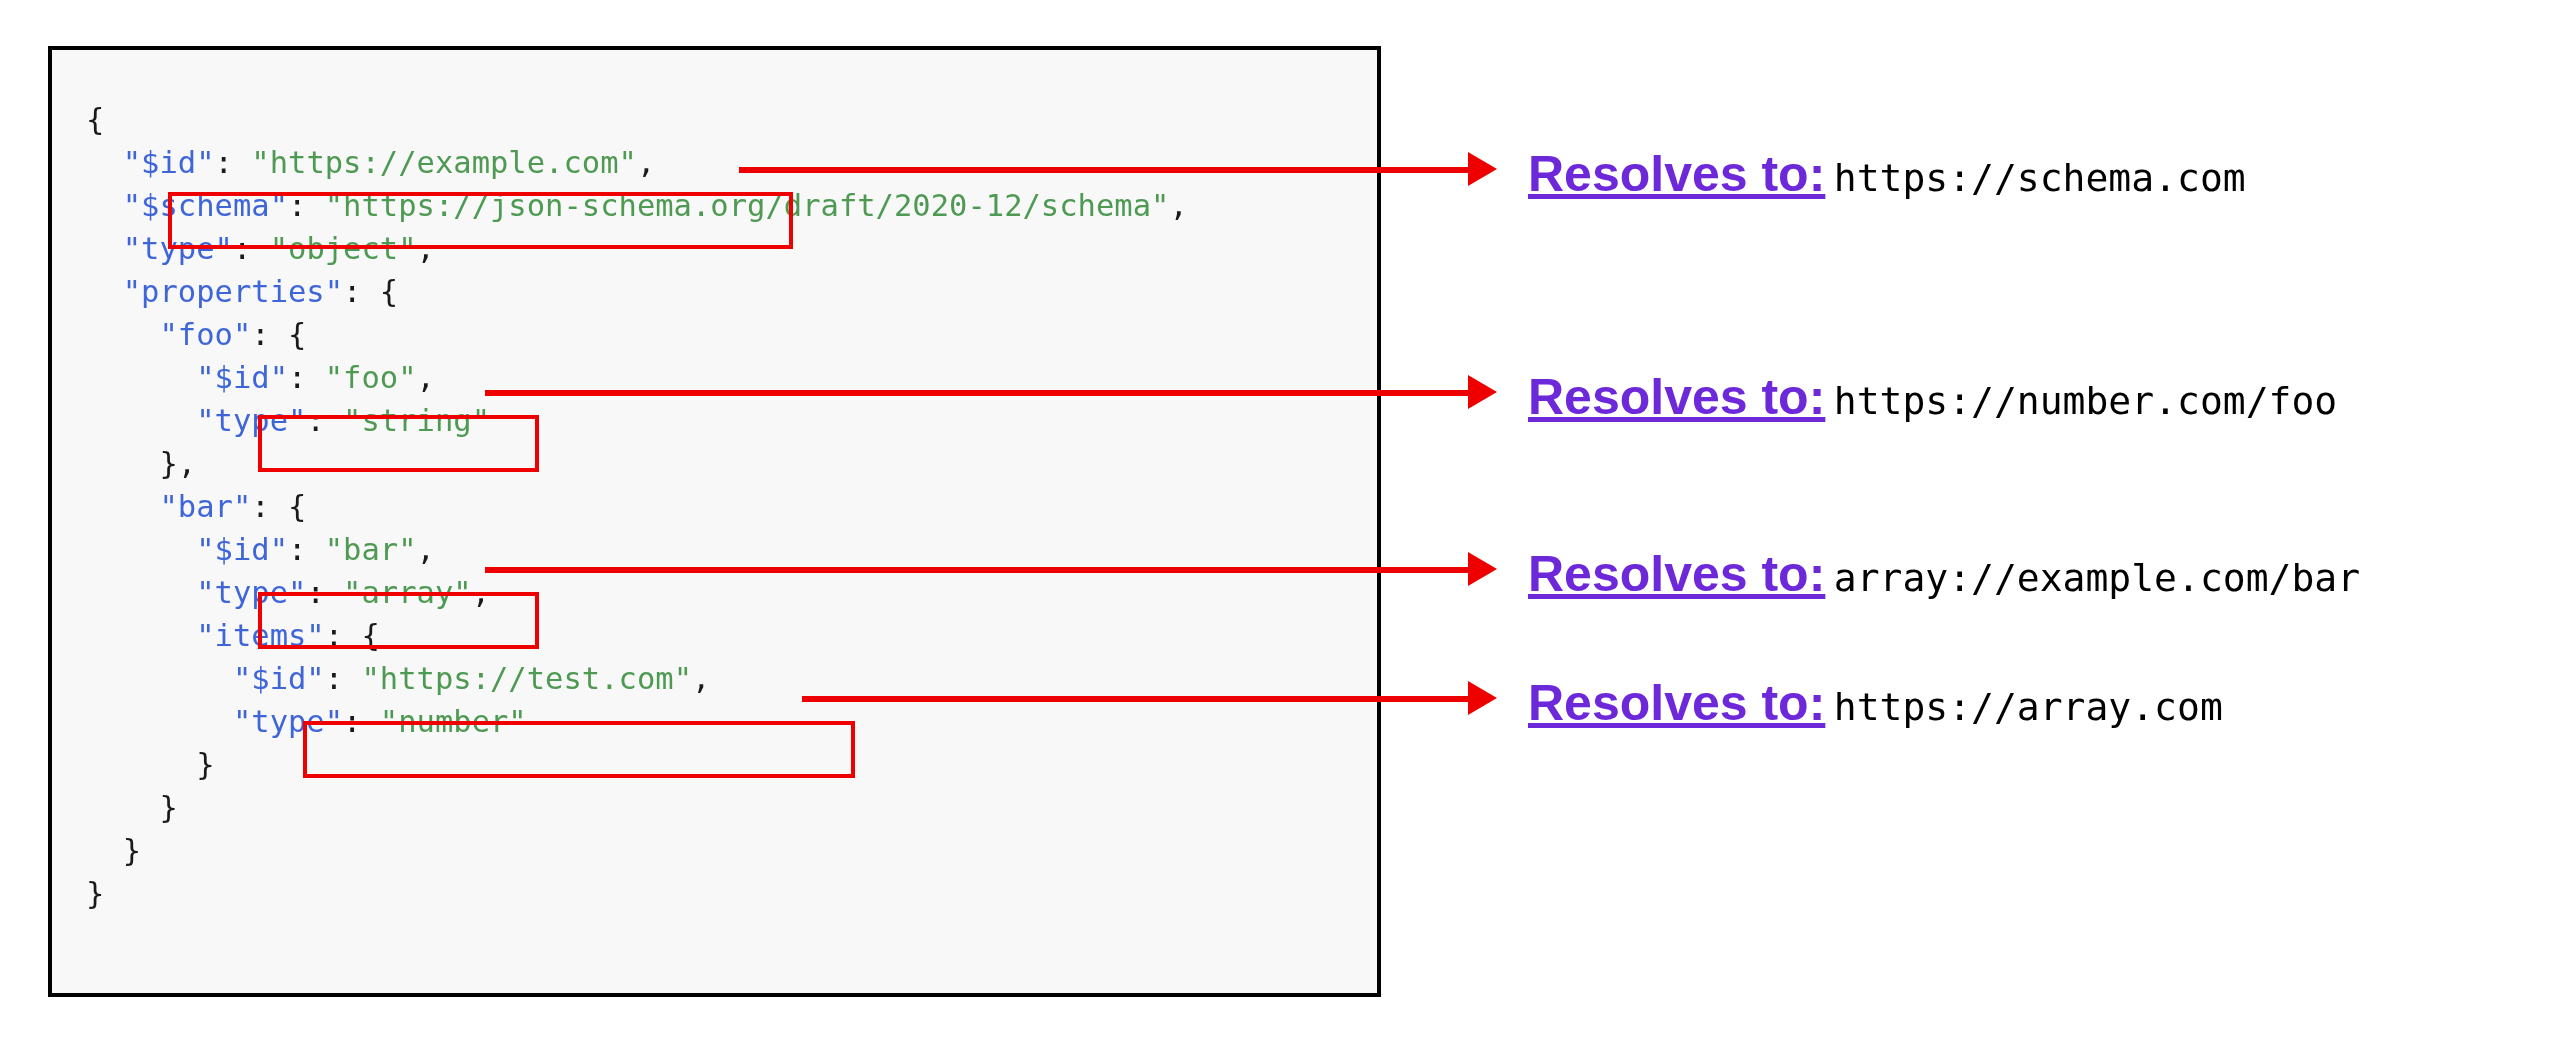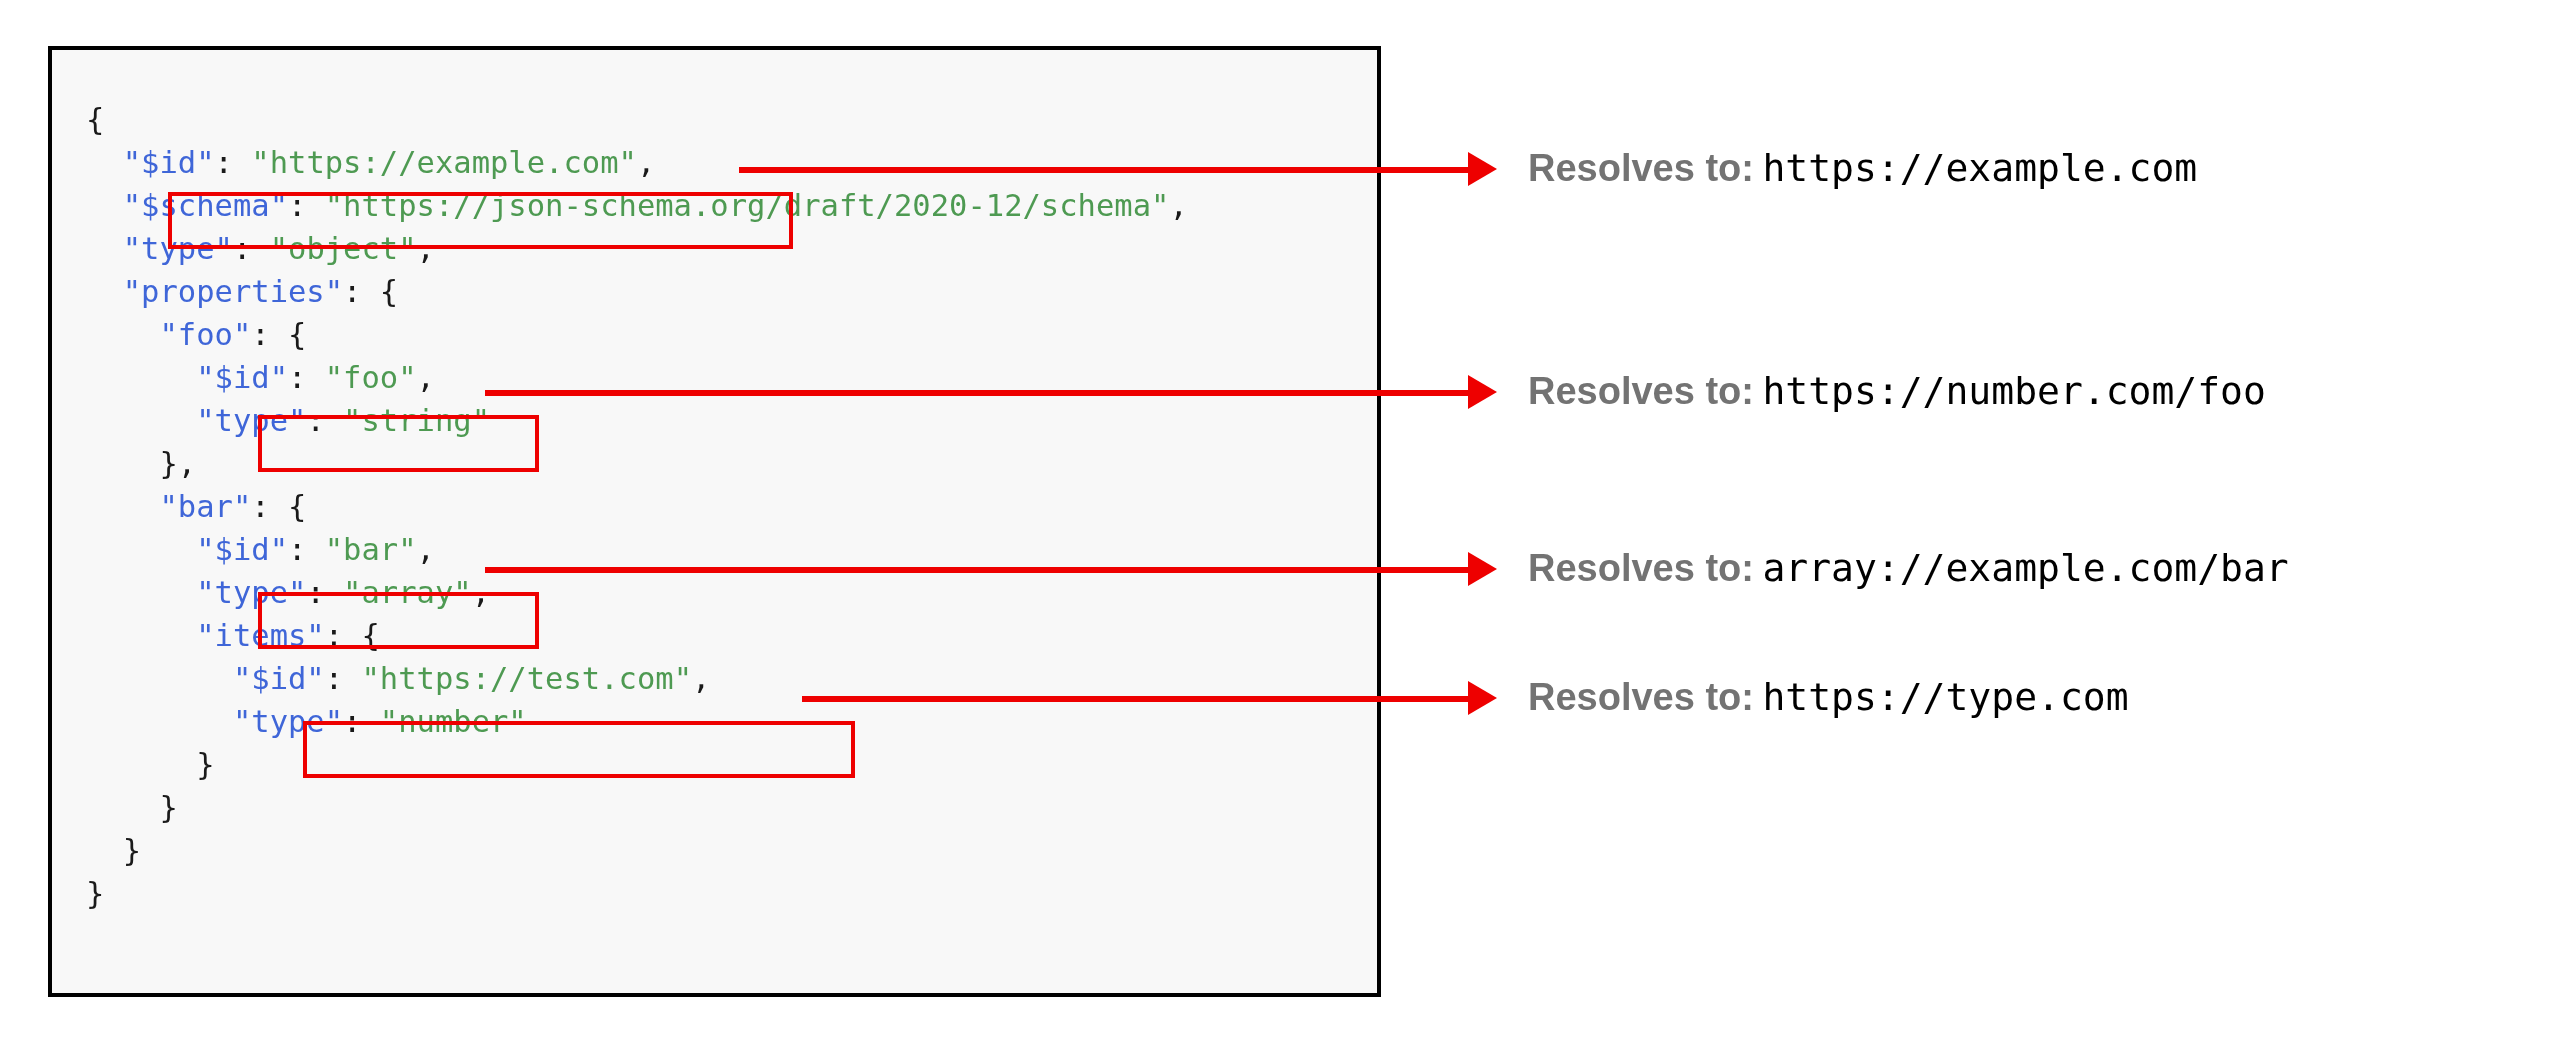--- a/index.html
+++ b/index.html
@@ -85,22 +85,23 @@
   
   .resolve {
     position: absolute;
     left: 1528px;
     white-space: nowrap;
     line-height: 1;
   }
   .resolve-label {
     font-family: "Liberation Sans", sans-serif;
     font-weight: bold;
-    font-size: 38px;
-    color: #737373;
+    font-size: 50px;
+    color: #6d28d9;
+    text-decoration: underline;
   }
   .resolve-url {
     font-family: "DejaVu Sans Mono", "Liberation Mono", monospace;
     font-size: 38px;
     color: #000000;
     margin-left: 8.5px;
   }
   #resolve1 { top: 149px; }
   #resolve2 { top: 372px; }
   #resolve3 { top: 549px; }
@@ -124,27 +125,27 @@
 <div class="arrow-line" id="arrow2-line"></div>
 <div class="arrow-head" id="arrow2-head"></div>
 
 <div class="arrow-line" id="arrow3-line"></div>
 <div class="arrow-head" id="arrow3-head"></div>
 
 <div class="arrow-line" id="arrow4-line"></div>
 <div class="arrow-head" id="arrow4-head"></div>
 
 <div class="resolve" id="resolve1">
-  <span class="resolve-label">Resolves to:</span><span class="resolve-url">https://example.com</span>
+  <span class="resolve-label">Resolves to:</span><span class="resolve-url">https://schema.com</span>
 </div>
 
 <div class="resolve" id="resolve2">
   <span class="resolve-label">Resolves to:</span><span class="resolve-url">https://number.com/foo</span>
 </div>
 
 <div class="resolve" id="resolve3">
   <span class="resolve-label">Resolves to:</span><span class="resolve-url">array://example.com/bar</span>
 </div>
 
 <div class="resolve" id="resolve4">
-  <span class="resolve-label">Resolves to:</span><span class="resolve-url">https://type.com</span>
+  <span class="resolve-label">Resolves to:</span><span class="resolve-url">https://array.com</span>
 </div>
 
 
 </body></html>

